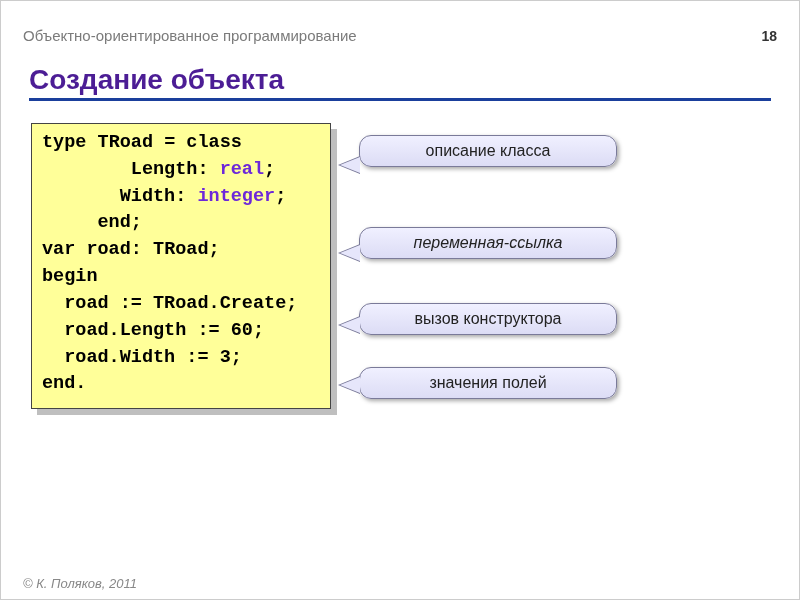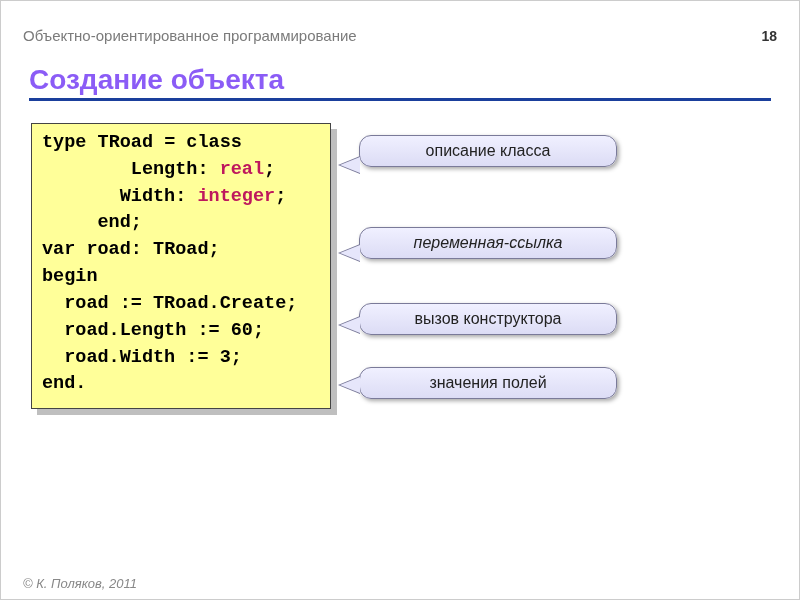--- a/index.html
+++ b/index.html
@@ -18,21 +18,21 @@
     align-items: center;
     padding: 6px 22px 4px 22px;
     font-size: 15px;
     color: #7b7b7b;
   }
   .page-num { font-weight: bold; color:#333; font-size:14px; }
   .title-block { padding: 2px 28px 0 28px; }
   .title {
     font-size: 28px;
     font-weight: bold;
-    color: #8b5cf6;
+    color: #4c1d95;
     padding-bottom: 2px;
     border-bottom: 3px solid #1a3f9c;
     margin: 4px 0 8px 0;
   }
   .content { position: relative; padding: 0 28px; }
   .code-shadow {
     position: absolute;
     left: 36px; top: 8px;
     width: 300px; height: 320px;
     background: #bfbfbf;
@@ -45,21 +45,21 @@
     border: 1px solid #444;
     padding: 6px 10px 10px 10px;
     font-family: "Courier New", monospace;
     font-weight: bold;
     font-size: 18.5px;
     line-height: 1.45;
     white-space: pre;
     color: #000;
   }
   .kw { color: #000; }
-  .typ { color: #be185d; font-weight: bold; }
+  .typ { color: #6d28d9; font-weight: bold; }
   .callout {
     position: absolute;
     left: 358px;
     width: 258px;
     background: linear-gradient(#f0f0ff, #dcdcf5);
     border: 1px solid #7a7a99;
     border-radius: 12px;
     box-shadow: 2px 2px 4px rgba(0,0,0,0.35);
     font-size: 16px;
     text-align: center;

